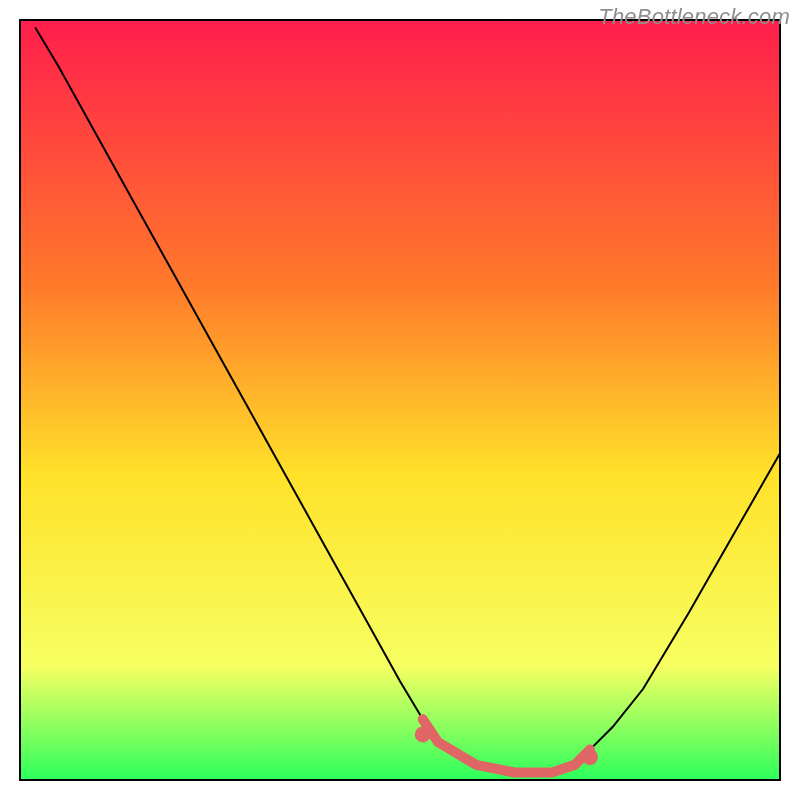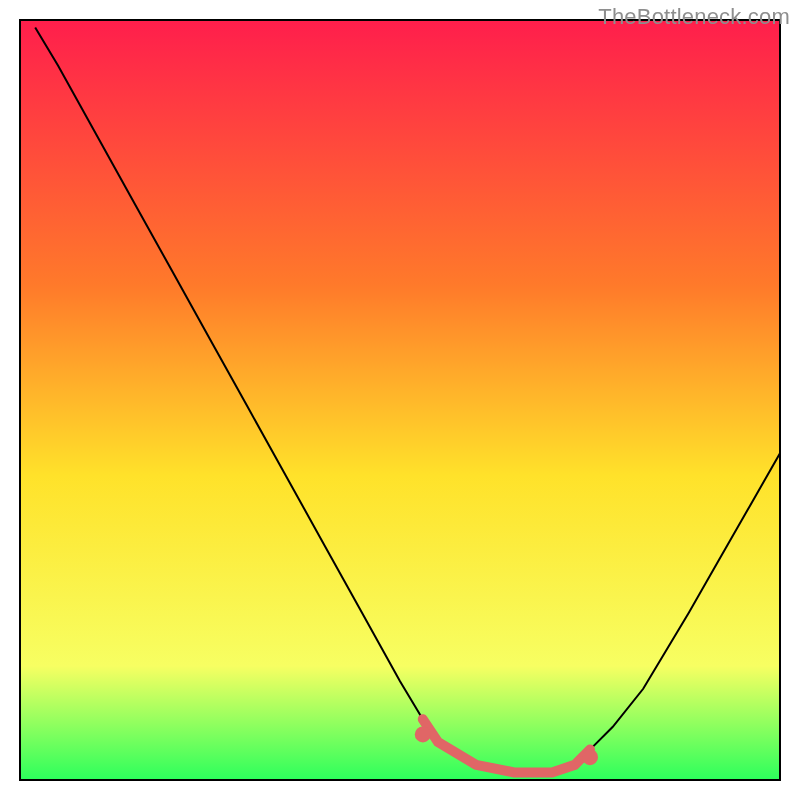--- a/index.html
+++ b/index.html
@@ -18,20 +18,21 @@
   }
   .watermark {
     position: absolute;
     top: 4px;
     right: 10px;
     font-size: 22px;
     color: #8e8e8e;
     font-weight: 500;
     letter-spacing: 0.2px;
     z-index: 10;
+    font-style: italic;
   }
   svg.plot {
     position: absolute;
     left: 0;
     top: 0;
     width: 800px;
     height: 800px;
   }
 </style>
 </head>

